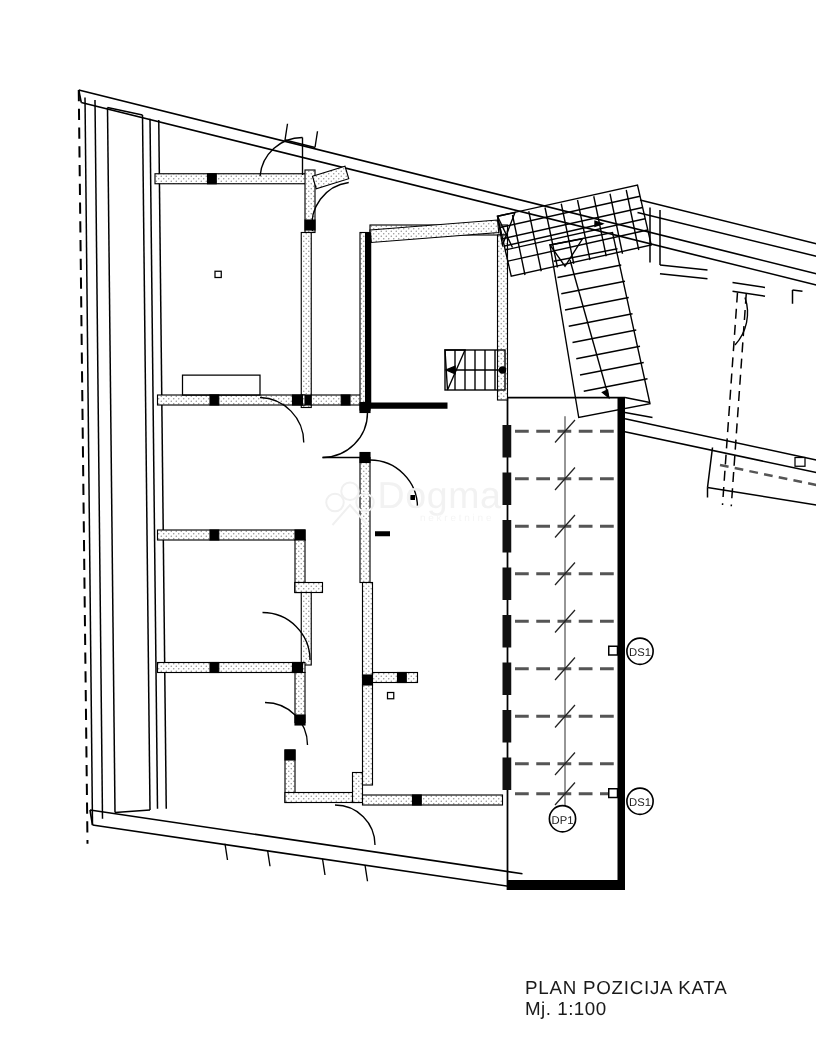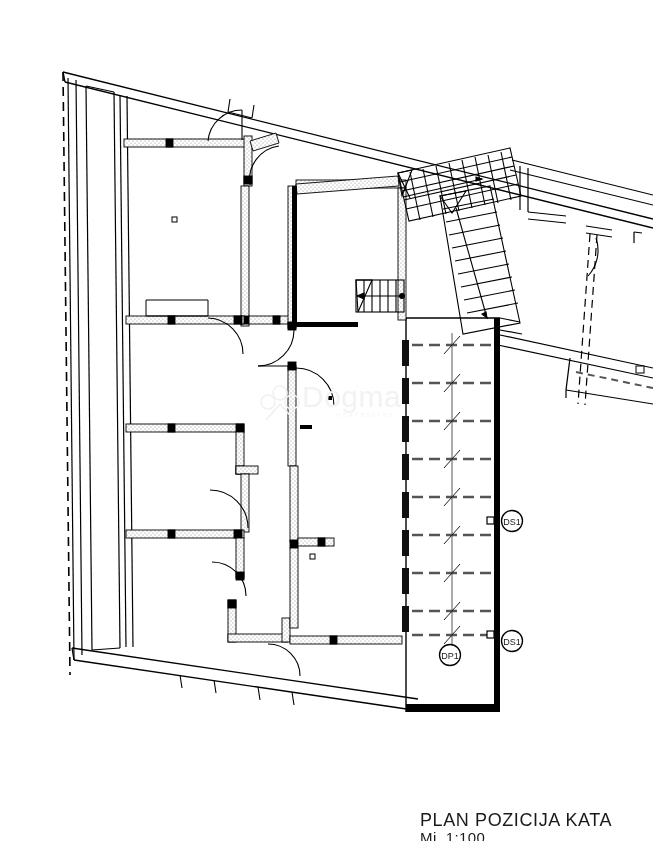--- a/index.html
+++ b/index.html
@@ -27,25 +27,24 @@
     height: 841px;
     display: block;
   }
   .title-block {
     position: absolute;
     left: 420px;
     top: 782px;
     color: #1a1a1a;
   }
   .title-block .t-line1 {
-    font-size: 18px;
+    font-size: 15px;
     letter-spacing: 0.6px;
     line-height: 17px;
     white-space: nowrap;
-    margin-top: 30px;
   }
   .title-block .t-line2 {
     font-size: 15px;
     letter-spacing: 0.4px;
     line-height: 17px;
     white-space: nowrap;
   }
   .wm {
     position: absolute;
     left: 258px;

